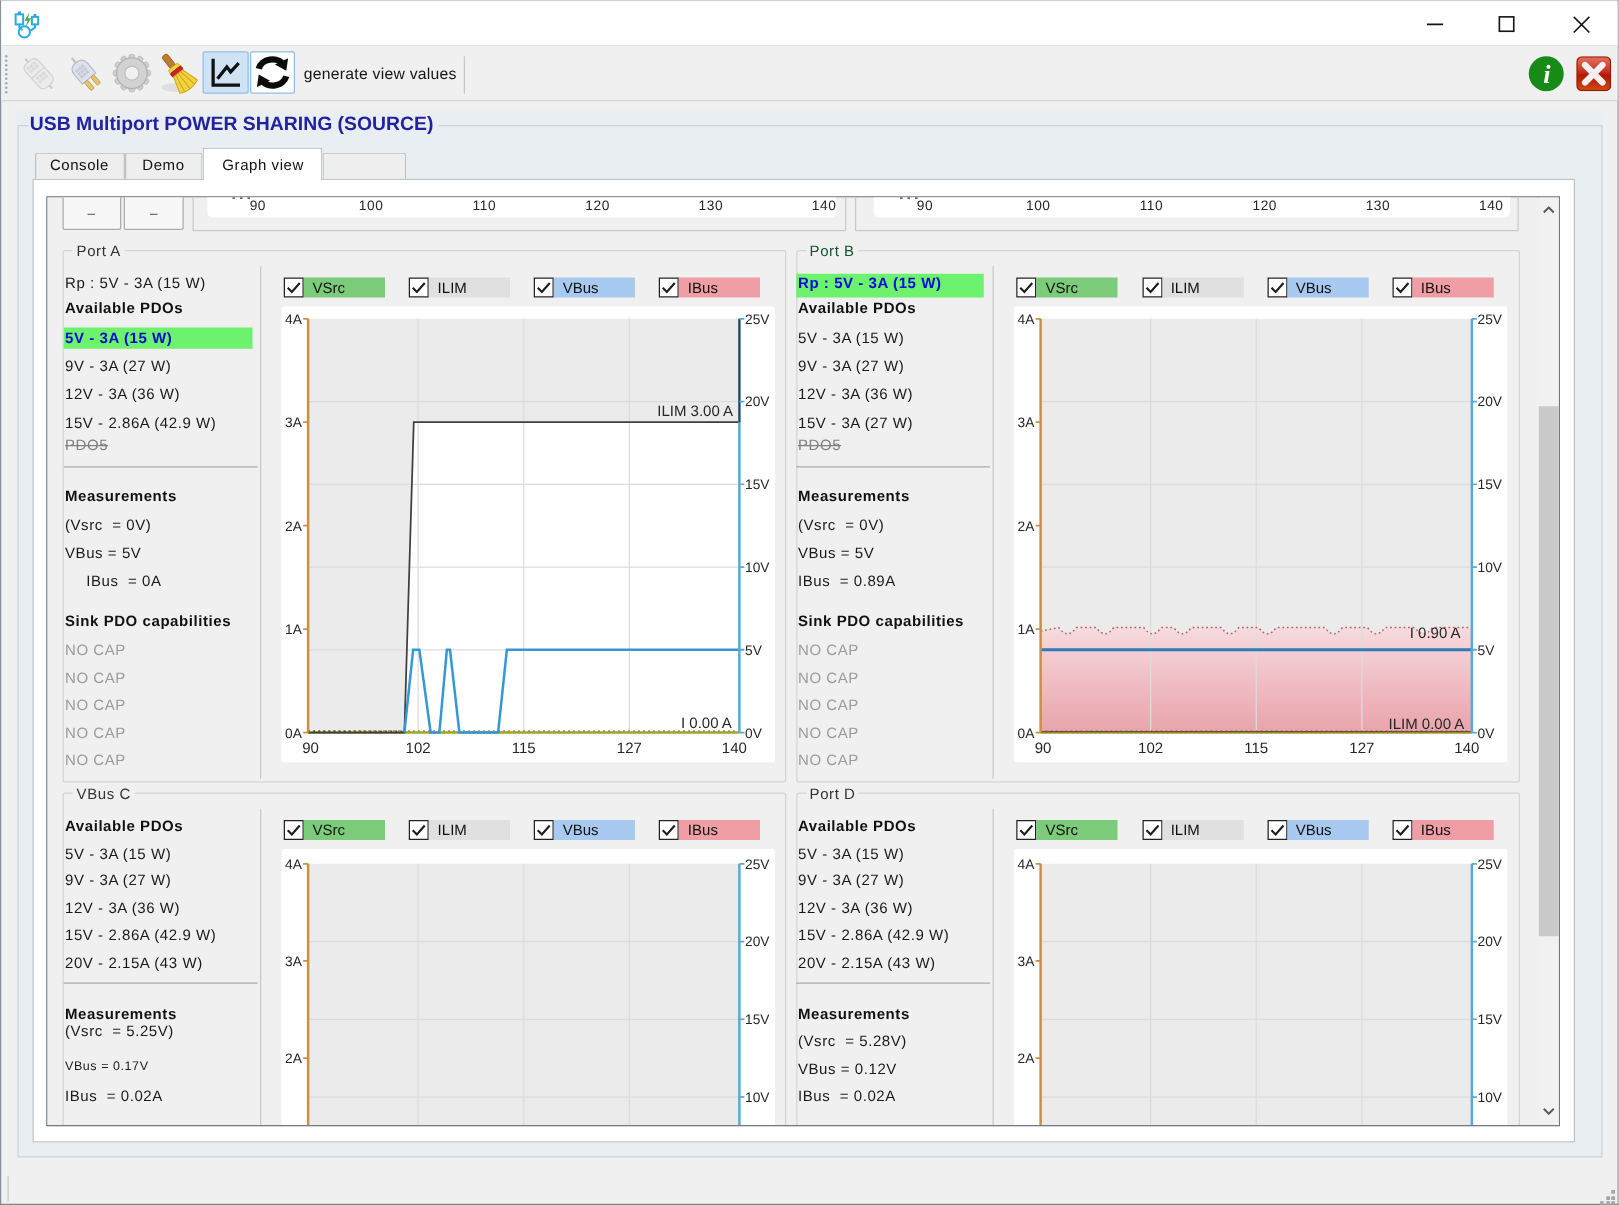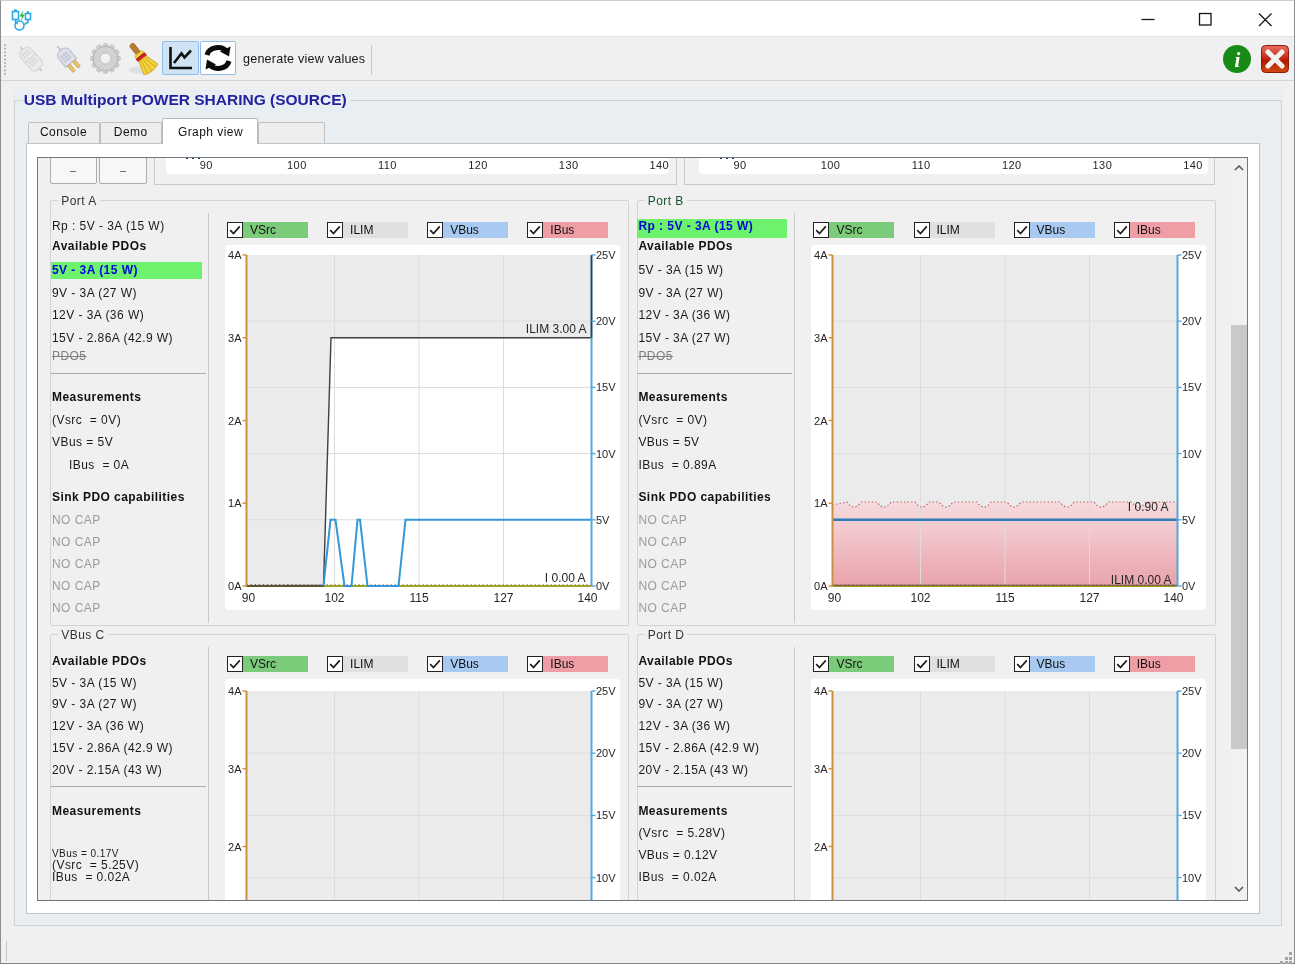--- a/index.html
+++ b/index.html
@@ -382,21 +382,21 @@
 <div class="pg" style="left:12.3px;top:476.5px;width:579px;height:426px"></div>
       <div class="t" style="left:20.3px;top:471.0px;font-size:12px;color:#333333;font-weight:normal;letter-spacing:0.45px;background:#f0f0f0;padding:0 3px;">VBus C</div>
       <div class="t" style="left:14.0px;top:497.1px;font-size:12px;color:#111111;font-weight:bold;letter-spacing:0.45px;">Available PDOs</div>
       <div class="t" style="left:14.0px;top:519.0px;font-size:12px;color:#1a1a1a;font-weight:normal;letter-spacing:0.45px;">5V - 3A (15 W)</div>
       <div class="t" style="left:14.0px;top:540.9px;font-size:12px;color:#1a1a1a;font-weight:normal;letter-spacing:0.45px;">9V - 3A (27 W)</div>
       <div class="t" style="left:14.0px;top:562.8px;font-size:12px;color:#1a1a1a;font-weight:normal;letter-spacing:0.45px;">12V - 3A (36 W)</div>
       <div class="t" style="left:14.0px;top:584.7px;font-size:12px;color:#1a1a1a;font-weight:normal;letter-spacing:0.45px;">15V - 2.86A (42.9 W)</div>
       <div class="t" style="left:14.0px;top:606.6px;font-size:12px;color:#1a1a1a;font-weight:normal;letter-spacing:0.45px;">20V - 2.15A (43 W)</div>
       <div class="sep" style="left:12.8px;top:628.9px;width:155px"></div>
       <div class="t" style="left:14.0px;top:647.9px;font-size:12px;color:#111111;font-weight:bold;letter-spacing:0.45px;">Measurements</div>
-      <div class="t" style="left:14.0px;top:701px;font-size:12px;color:#1a1a1a;font-weight:normal;letter-spacing:0.45px;">(Vsrc&nbsp; = 5.25V)</div>
+      <div class="t" style="left:14.0px;top:661px;font-size:12px;color:#1a1a1a;font-weight:normal;letter-spacing:0.45px;">(Vsrc&nbsp; = 5.25V)</div>
       <div class="t" style="left:14.0px;top:691.6px;font-size:10px;color:#1a1a1a;font-weight:normal;letter-spacing:0.45px;">VBus = 0.17V</div>
       <div class="t" style="left:14.0px;top:713.5px;font-size:12px;color:#1a1a1a;font-weight:normal;letter-spacing:0.45px;">IBus&nbsp; = 0.02A</div>
       <div class="cb" style="left:189.0px;top:498.5px">
         <svg width="16" height="16" viewBox="0 0 16 16">
           <path d="M3.2 8.2 L6.5 11.6 L12.8 4.4" fill="none" stroke="#1d1d1d" stroke-width="1.7"></path>
         </svg>
       </div>
       <div class="chip" style="left:205.0px;top:498.5px;background:#7bcb7b">VSrc</div>
       <div class="cb" style="left:289.1px;top:498.5px">
         <svg width="16" height="16" viewBox="0 0 16 16">

